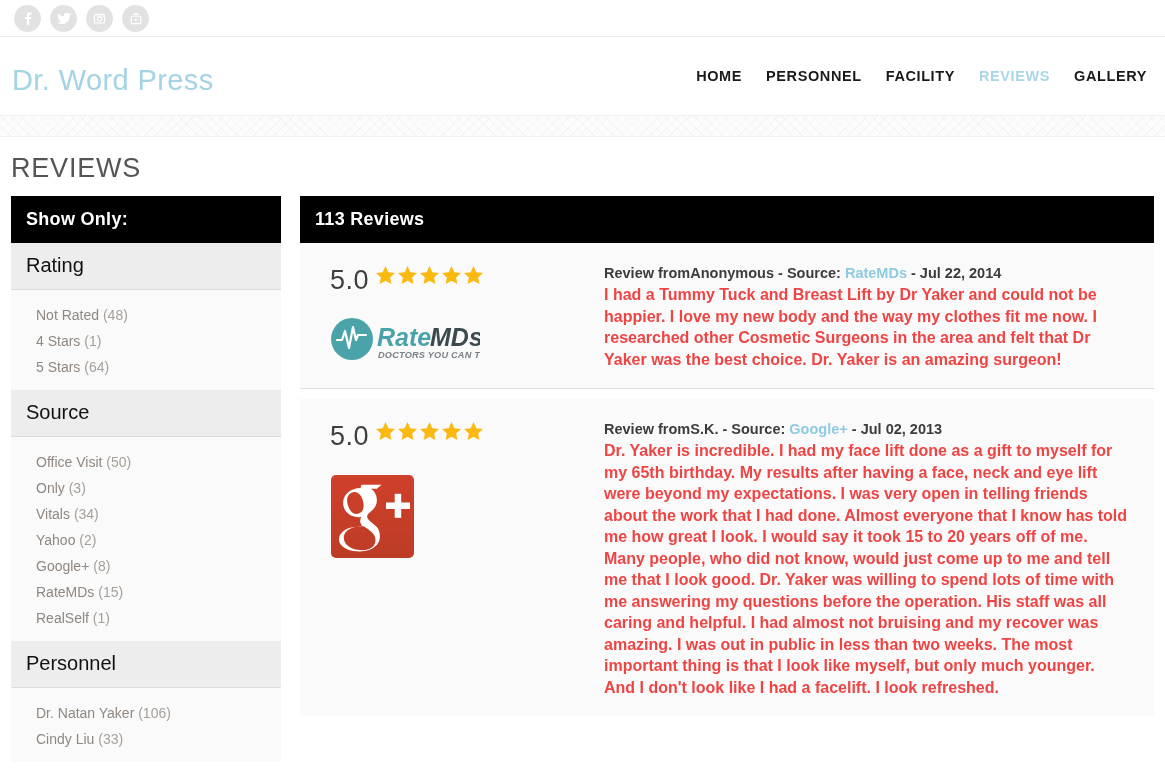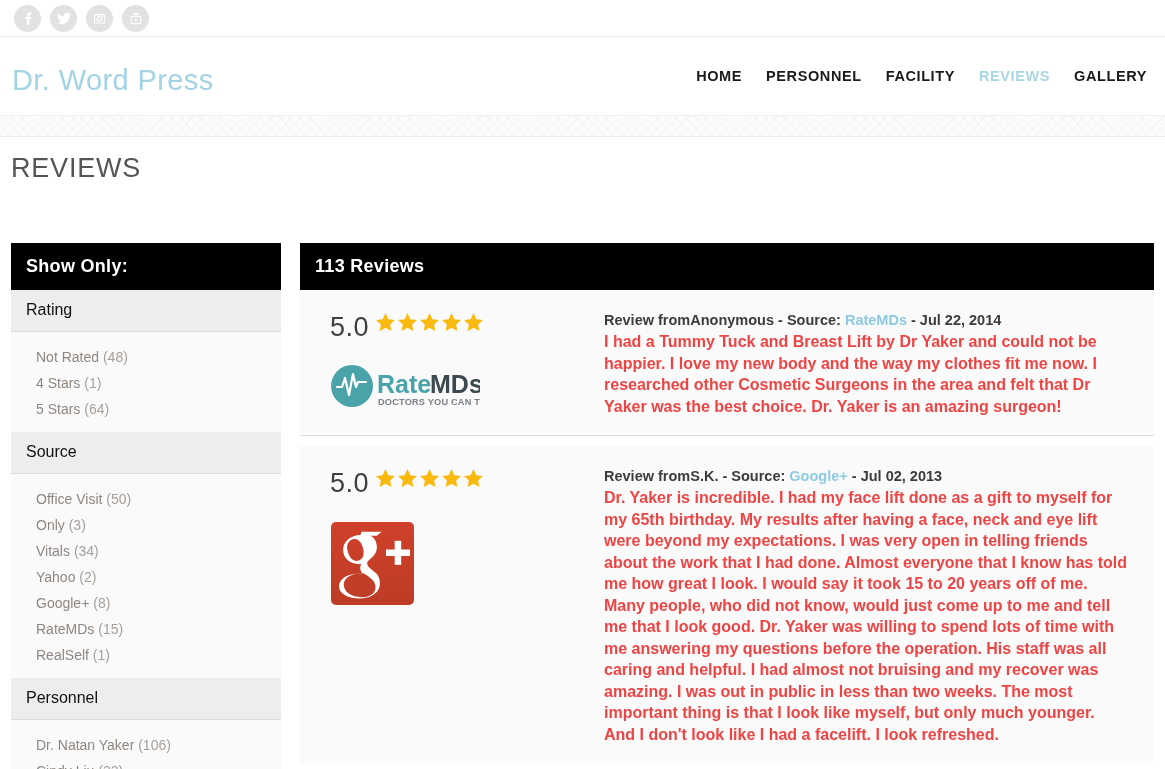--- a/index.html
+++ b/index.html
@@ -93,26 +93,25 @@
 
   
   .sidebar { width: 270px; flex: 0 0 270px; }
   .panel-header {
     background: #000000;
     color: #ffffff;
     font-size: 18px;
     font-weight: 600;
     letter-spacing: 0.3px;
     padding: 13px 15px;
-    margin-top: 47px;
   }
   .facet-group-title {
     background: #ededed;
     border-bottom: 1px solid #dcdcdc;
-    font-size: 16px;
+    font-size: 20px;
     font-weight: 500;
     color: #111111;
     padding: 11px 15px 12px 15px;
   }
   .facet-list {
     background: #fafafa;
     padding: 12px 0 10px 0;
   }
   .facet-item {
     font-size: 14px;
@@ -150,21 +149,21 @@
   }
   .rating-num {
     font-size: 27px;
     color: #3f3f3f;
     font-weight: 400;
     letter-spacing: 0.5px;
   }
   .stars { display: flex; gap: 1px; }
   .stars svg { display: block; }
 
-  .source-logo { margin-top: 6px; }
+  .source-logo { margin-top: 6px; font-style: italic; }
 
   .review-right { flex: 1 1 auto; min-width: 0; padding-right: 12px; }
   .review-meta {
     font-size: 14.5px;
     font-weight: 600;
     color: #3c3c3c;
     margin-bottom: 3px;
     white-space: nowrap;
   }
   .review-meta .source-link { color: #8ecbe2; font-weight: 600; cursor: pointer; }

